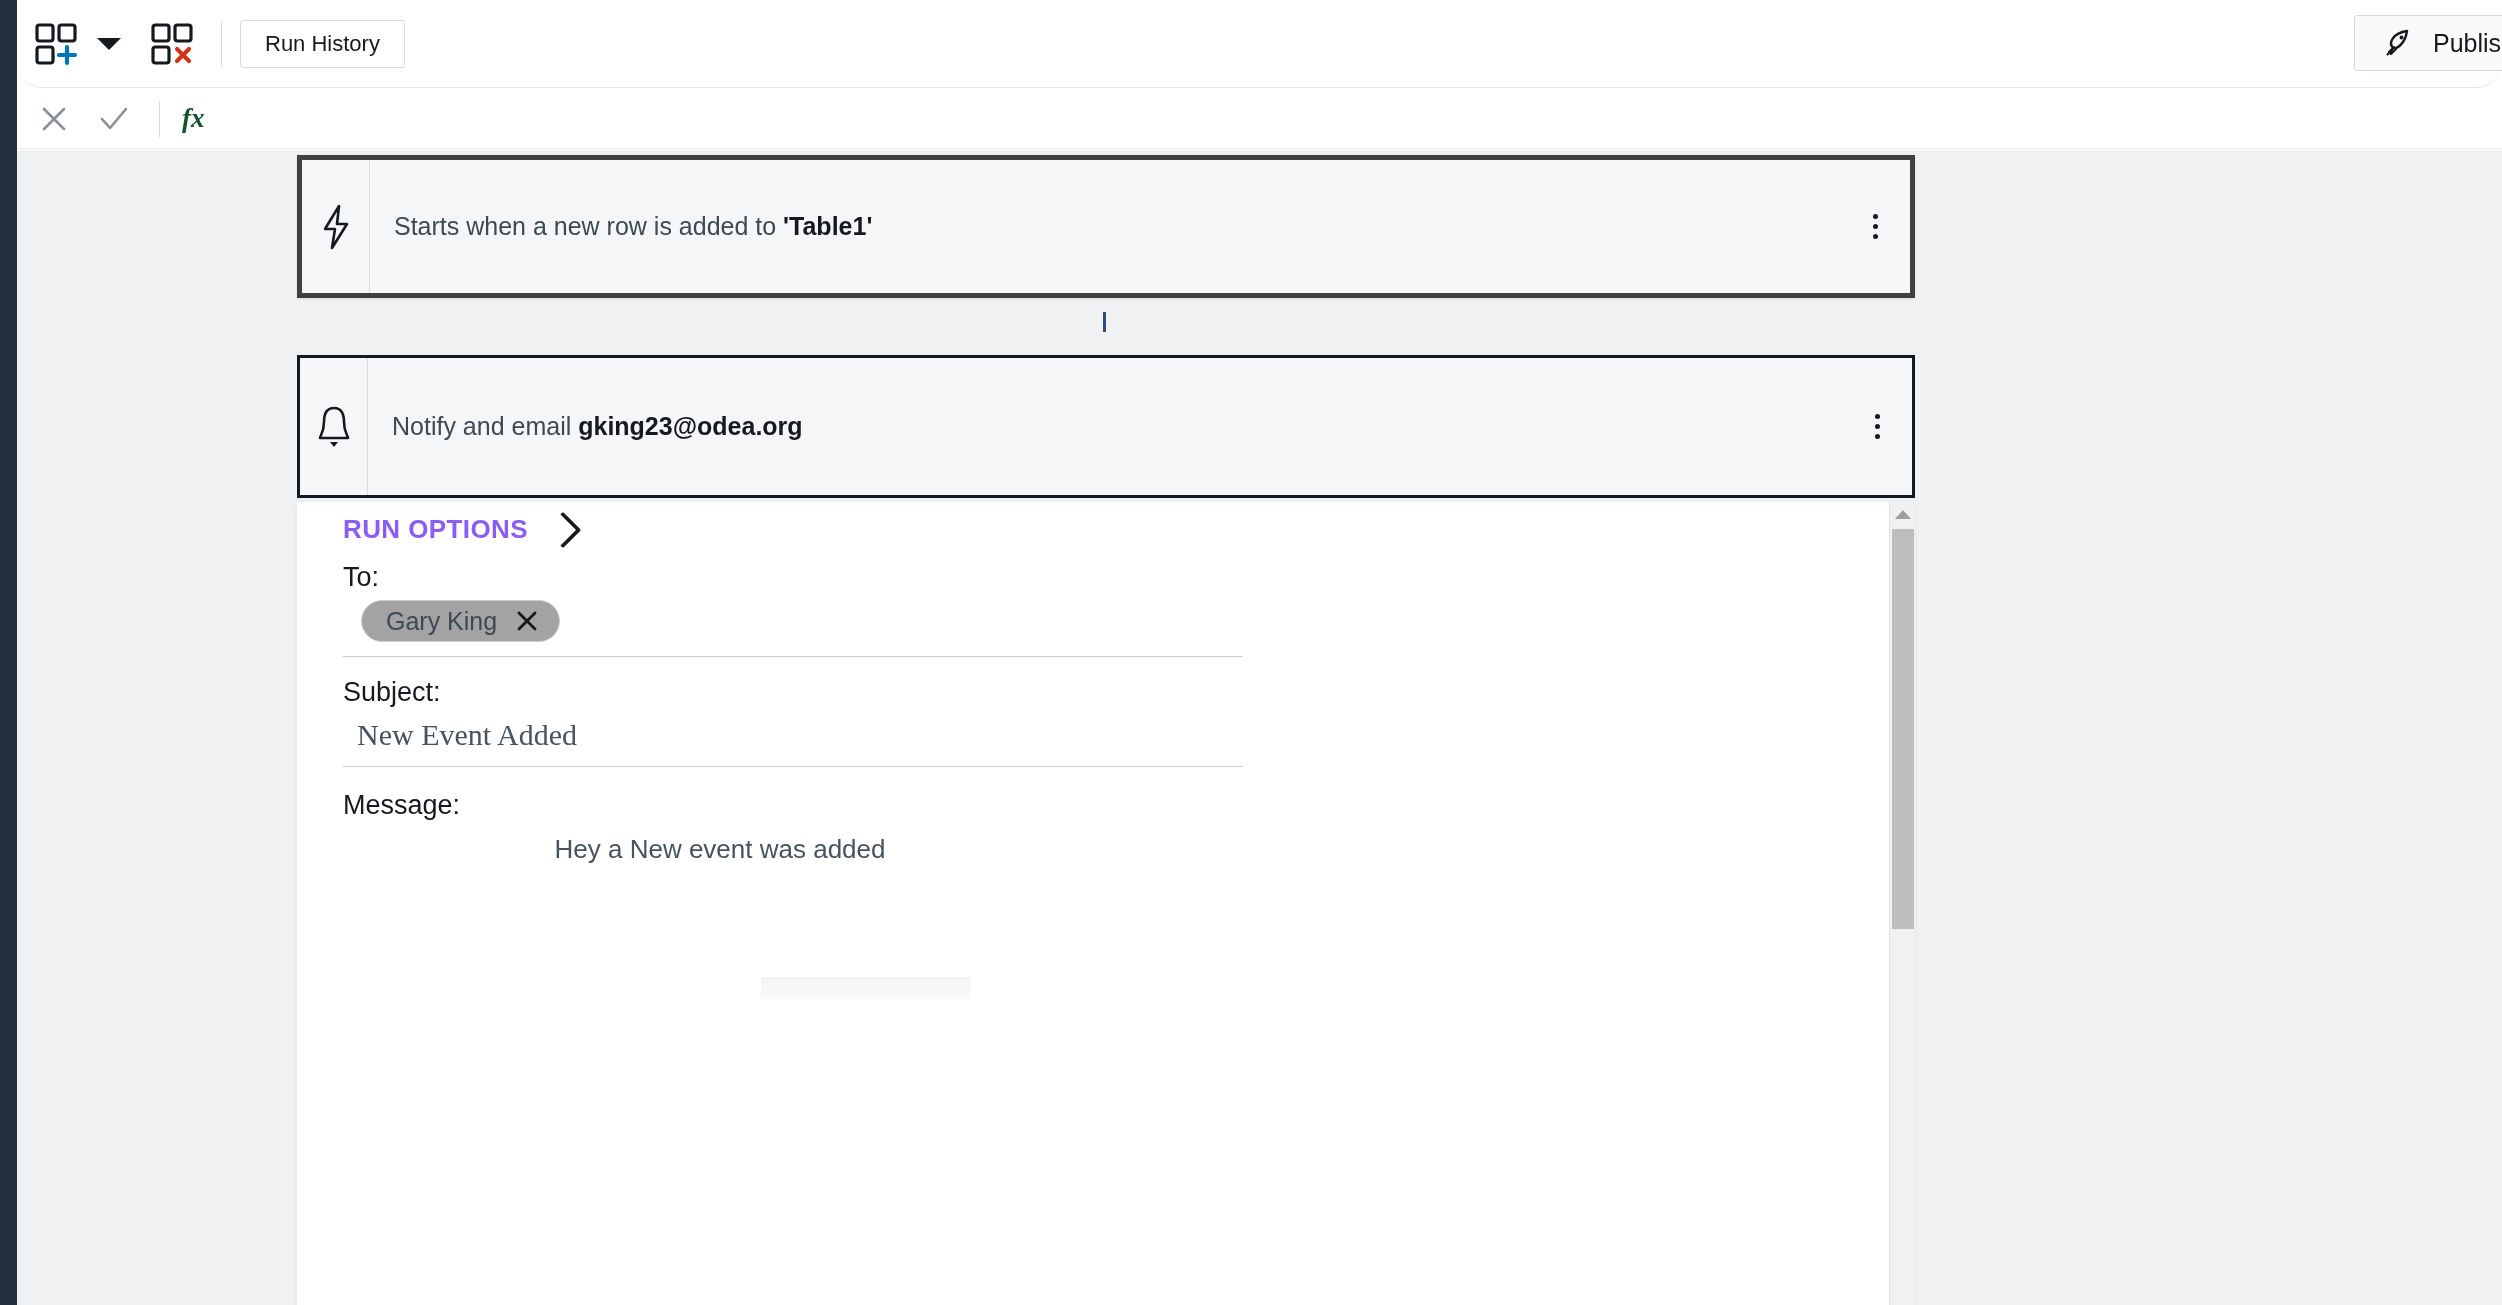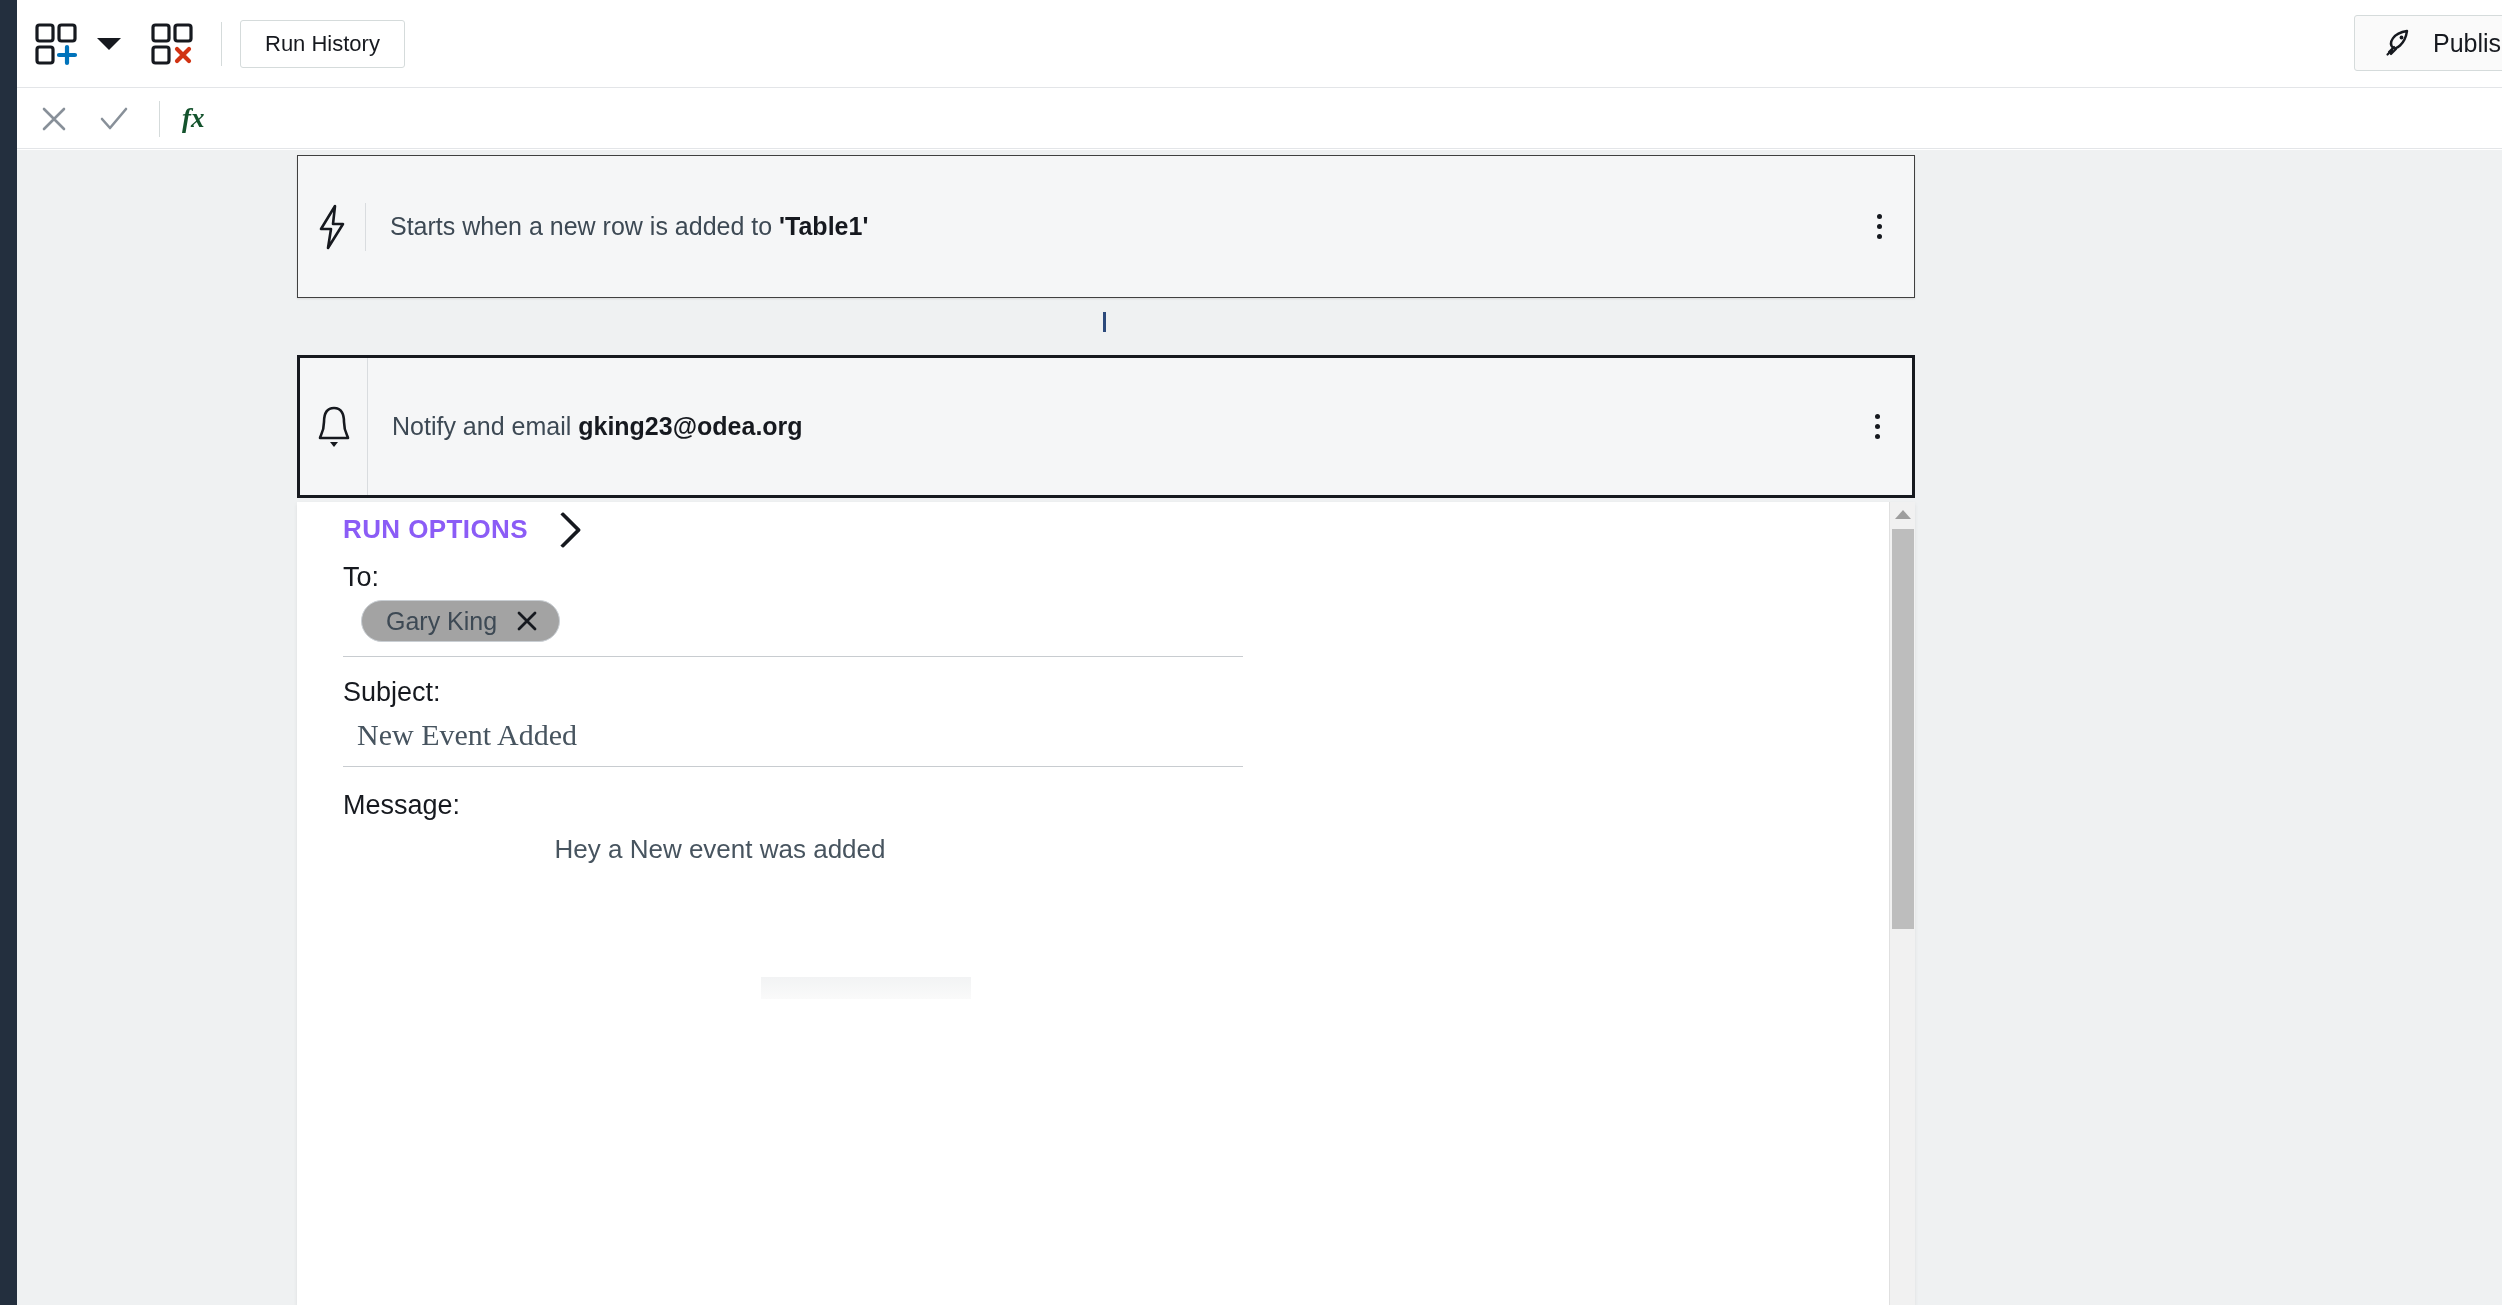--- a/index.html
+++ b/index.html
@@ -16,21 +16,21 @@
   .left-rail {
     position: absolute; left: 0; top: 0; width: 17px; height: 1305px;
     background: #232f3e;
   }
 
   
   .toolbar-top {
     position: absolute; left: 17px; top: 0; width: 2485px; height: 88px;
     background: #ffffff;
     border-bottom: 1px solid #e3e5e8;
-    display: flex; align-items: center;
+    display: flex; align-items: center; border-radius: 26px;
   }
   .icon-btn {
     display: flex; align-items: center; justify-content: center;
     background: none; border: none; cursor: pointer;
   }
   .icon-add-grid { width: 54px; height: 54px; margin-left: 12px; }
   .caret-btn { width: 40px; height: 44px; margin-left: 6px; }
   .icon-del-grid { width: 54px; height: 54px; margin-left: 16px; }
   .tb-divider {
     width: 1px; height: 44px; background: #d5dbdb; margin: 0 18px 0 22px;
@@ -75,23 +75,22 @@
   }
 
   
   .card {
     position: absolute; left: 280px; width: 1618px;
     background: #f5f6f7;
     display: flex; align-items: stretch;
   }
   .card-trigger {
     top: 5px; height: 143px;
-    border: 1px solid #404040;
+    border: 5px solid #404040;
     box-shadow: 0 1px 2px rgba(0,0,0,.10);
-    align-items: center;
   }
   .card-action {
     top: 205px; height: 143px;
     border: 3px solid #16191f;
   }
   .card-iconcol {
     width: 68px; display: flex; align-items: center; justify-content: center;
     border-right: 1px solid #d9dcdf; flex: none;
   }
   .card-body {

